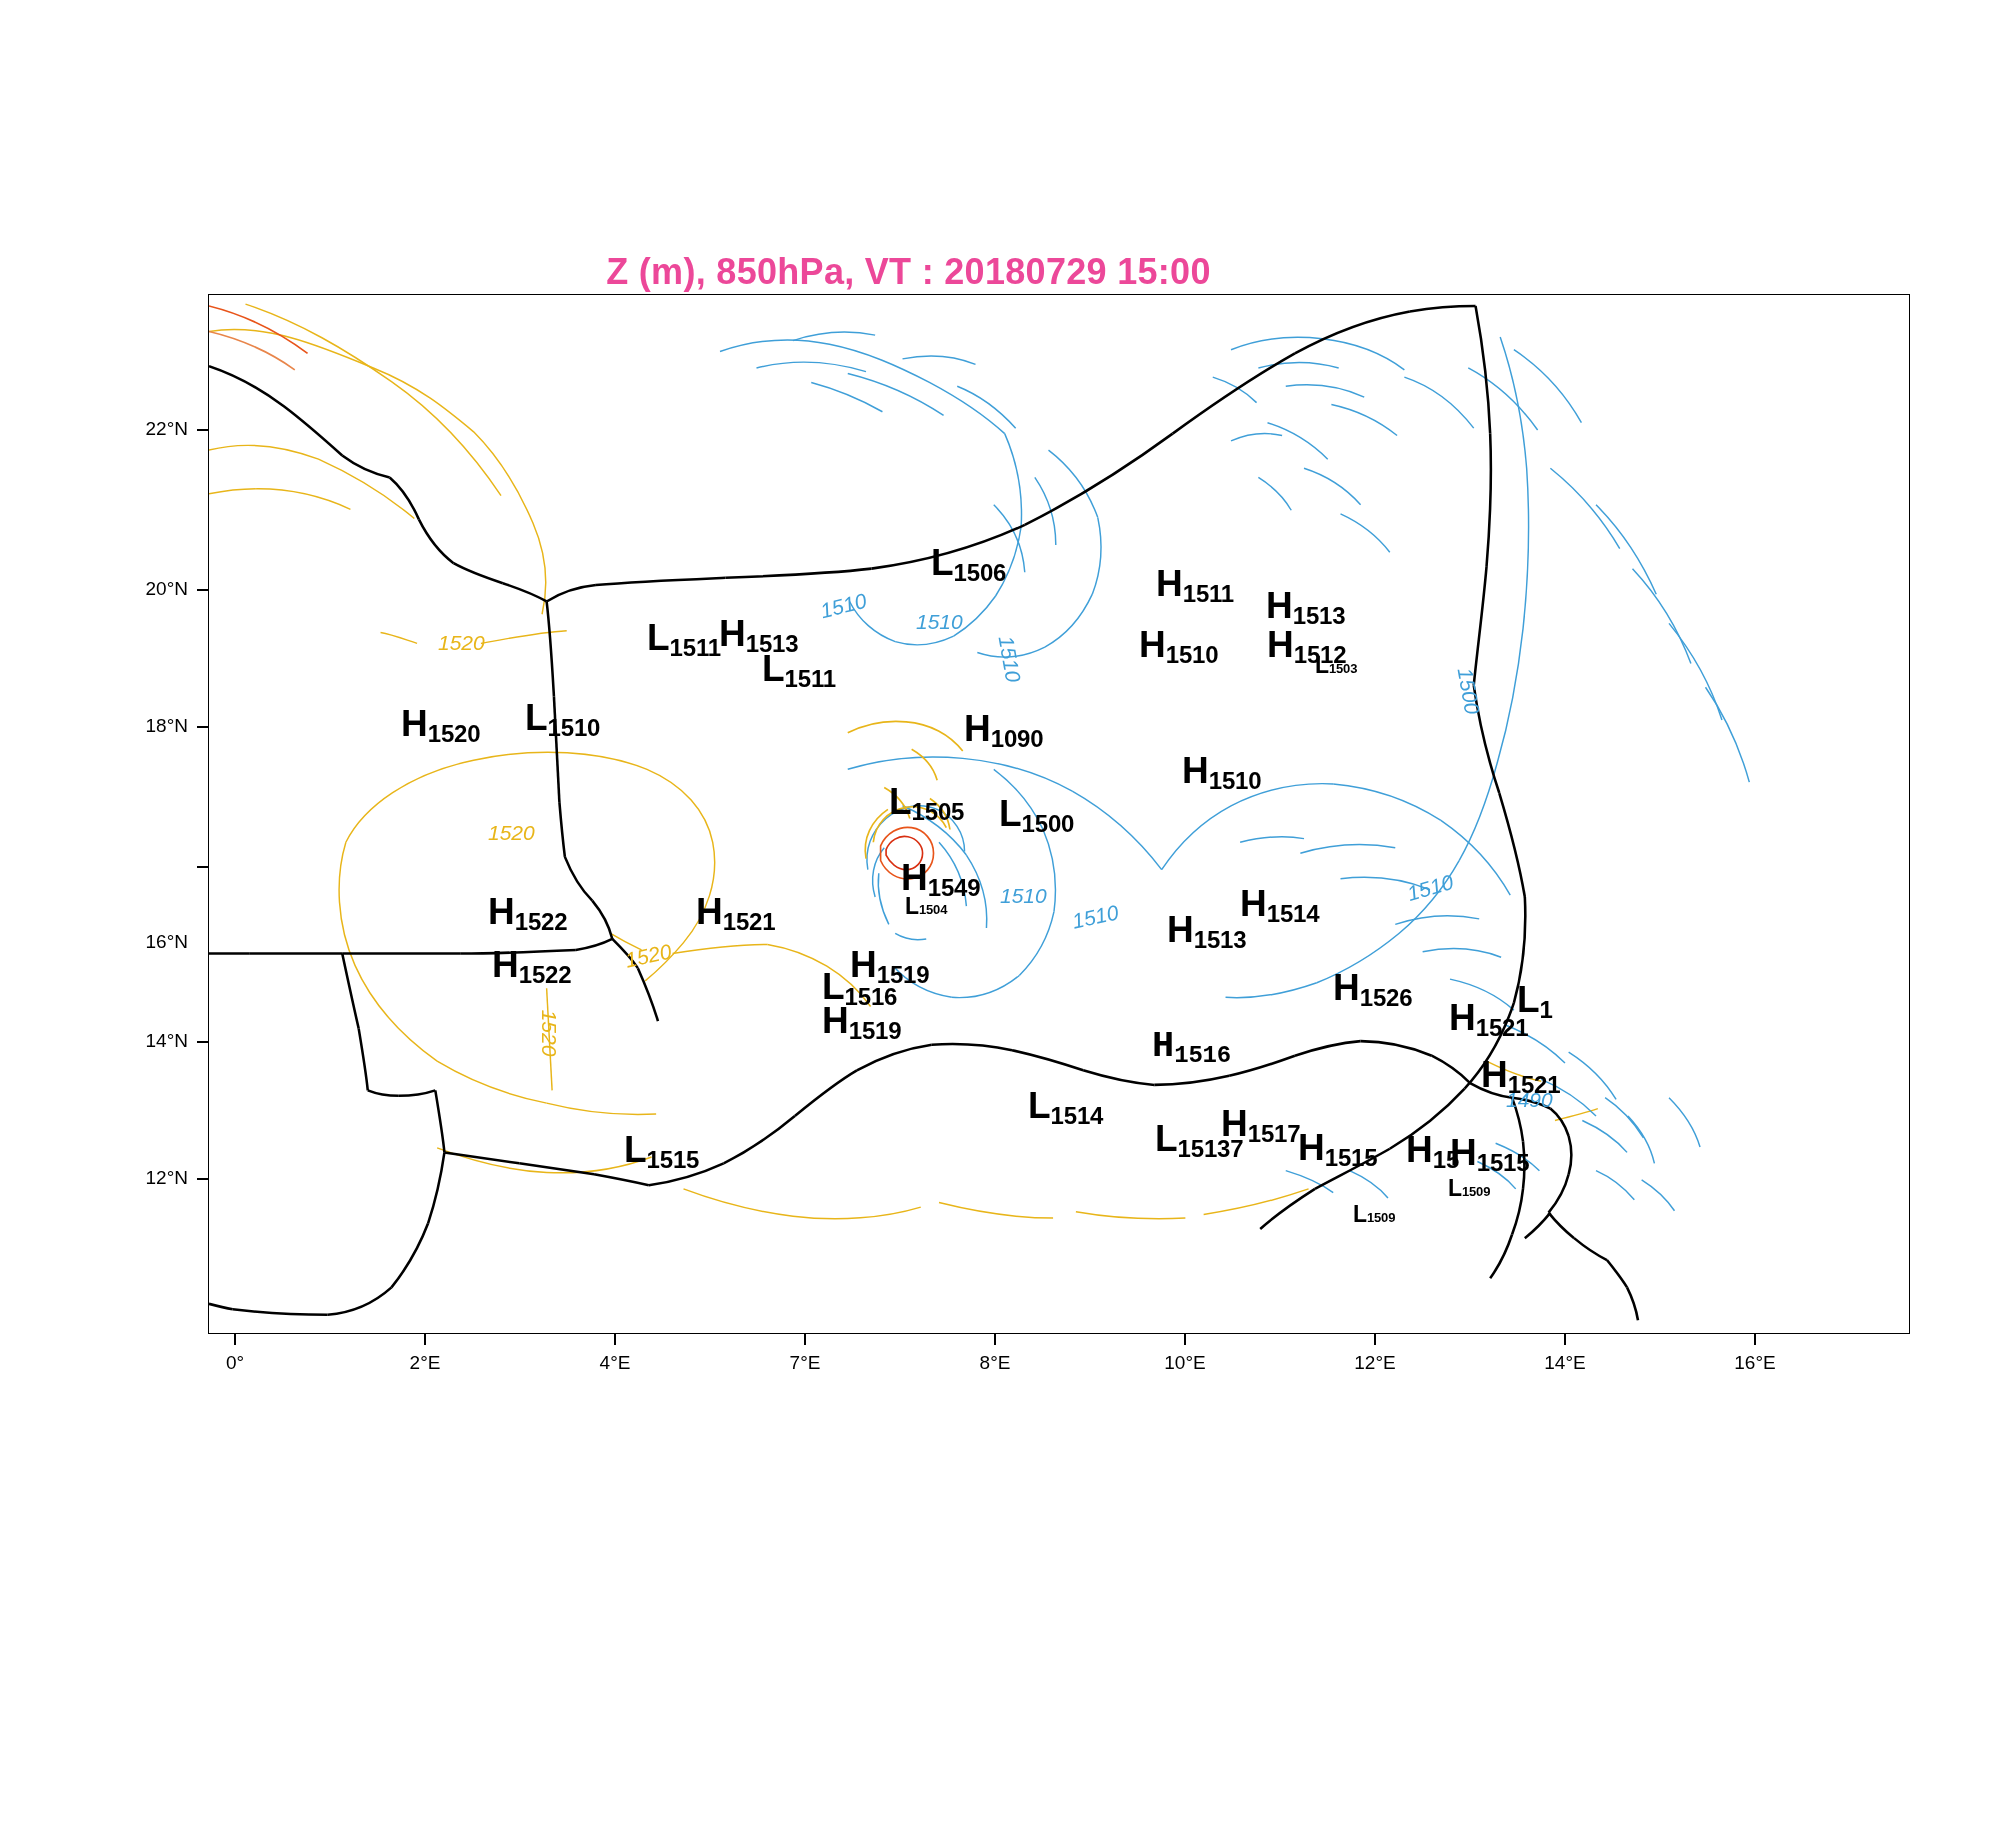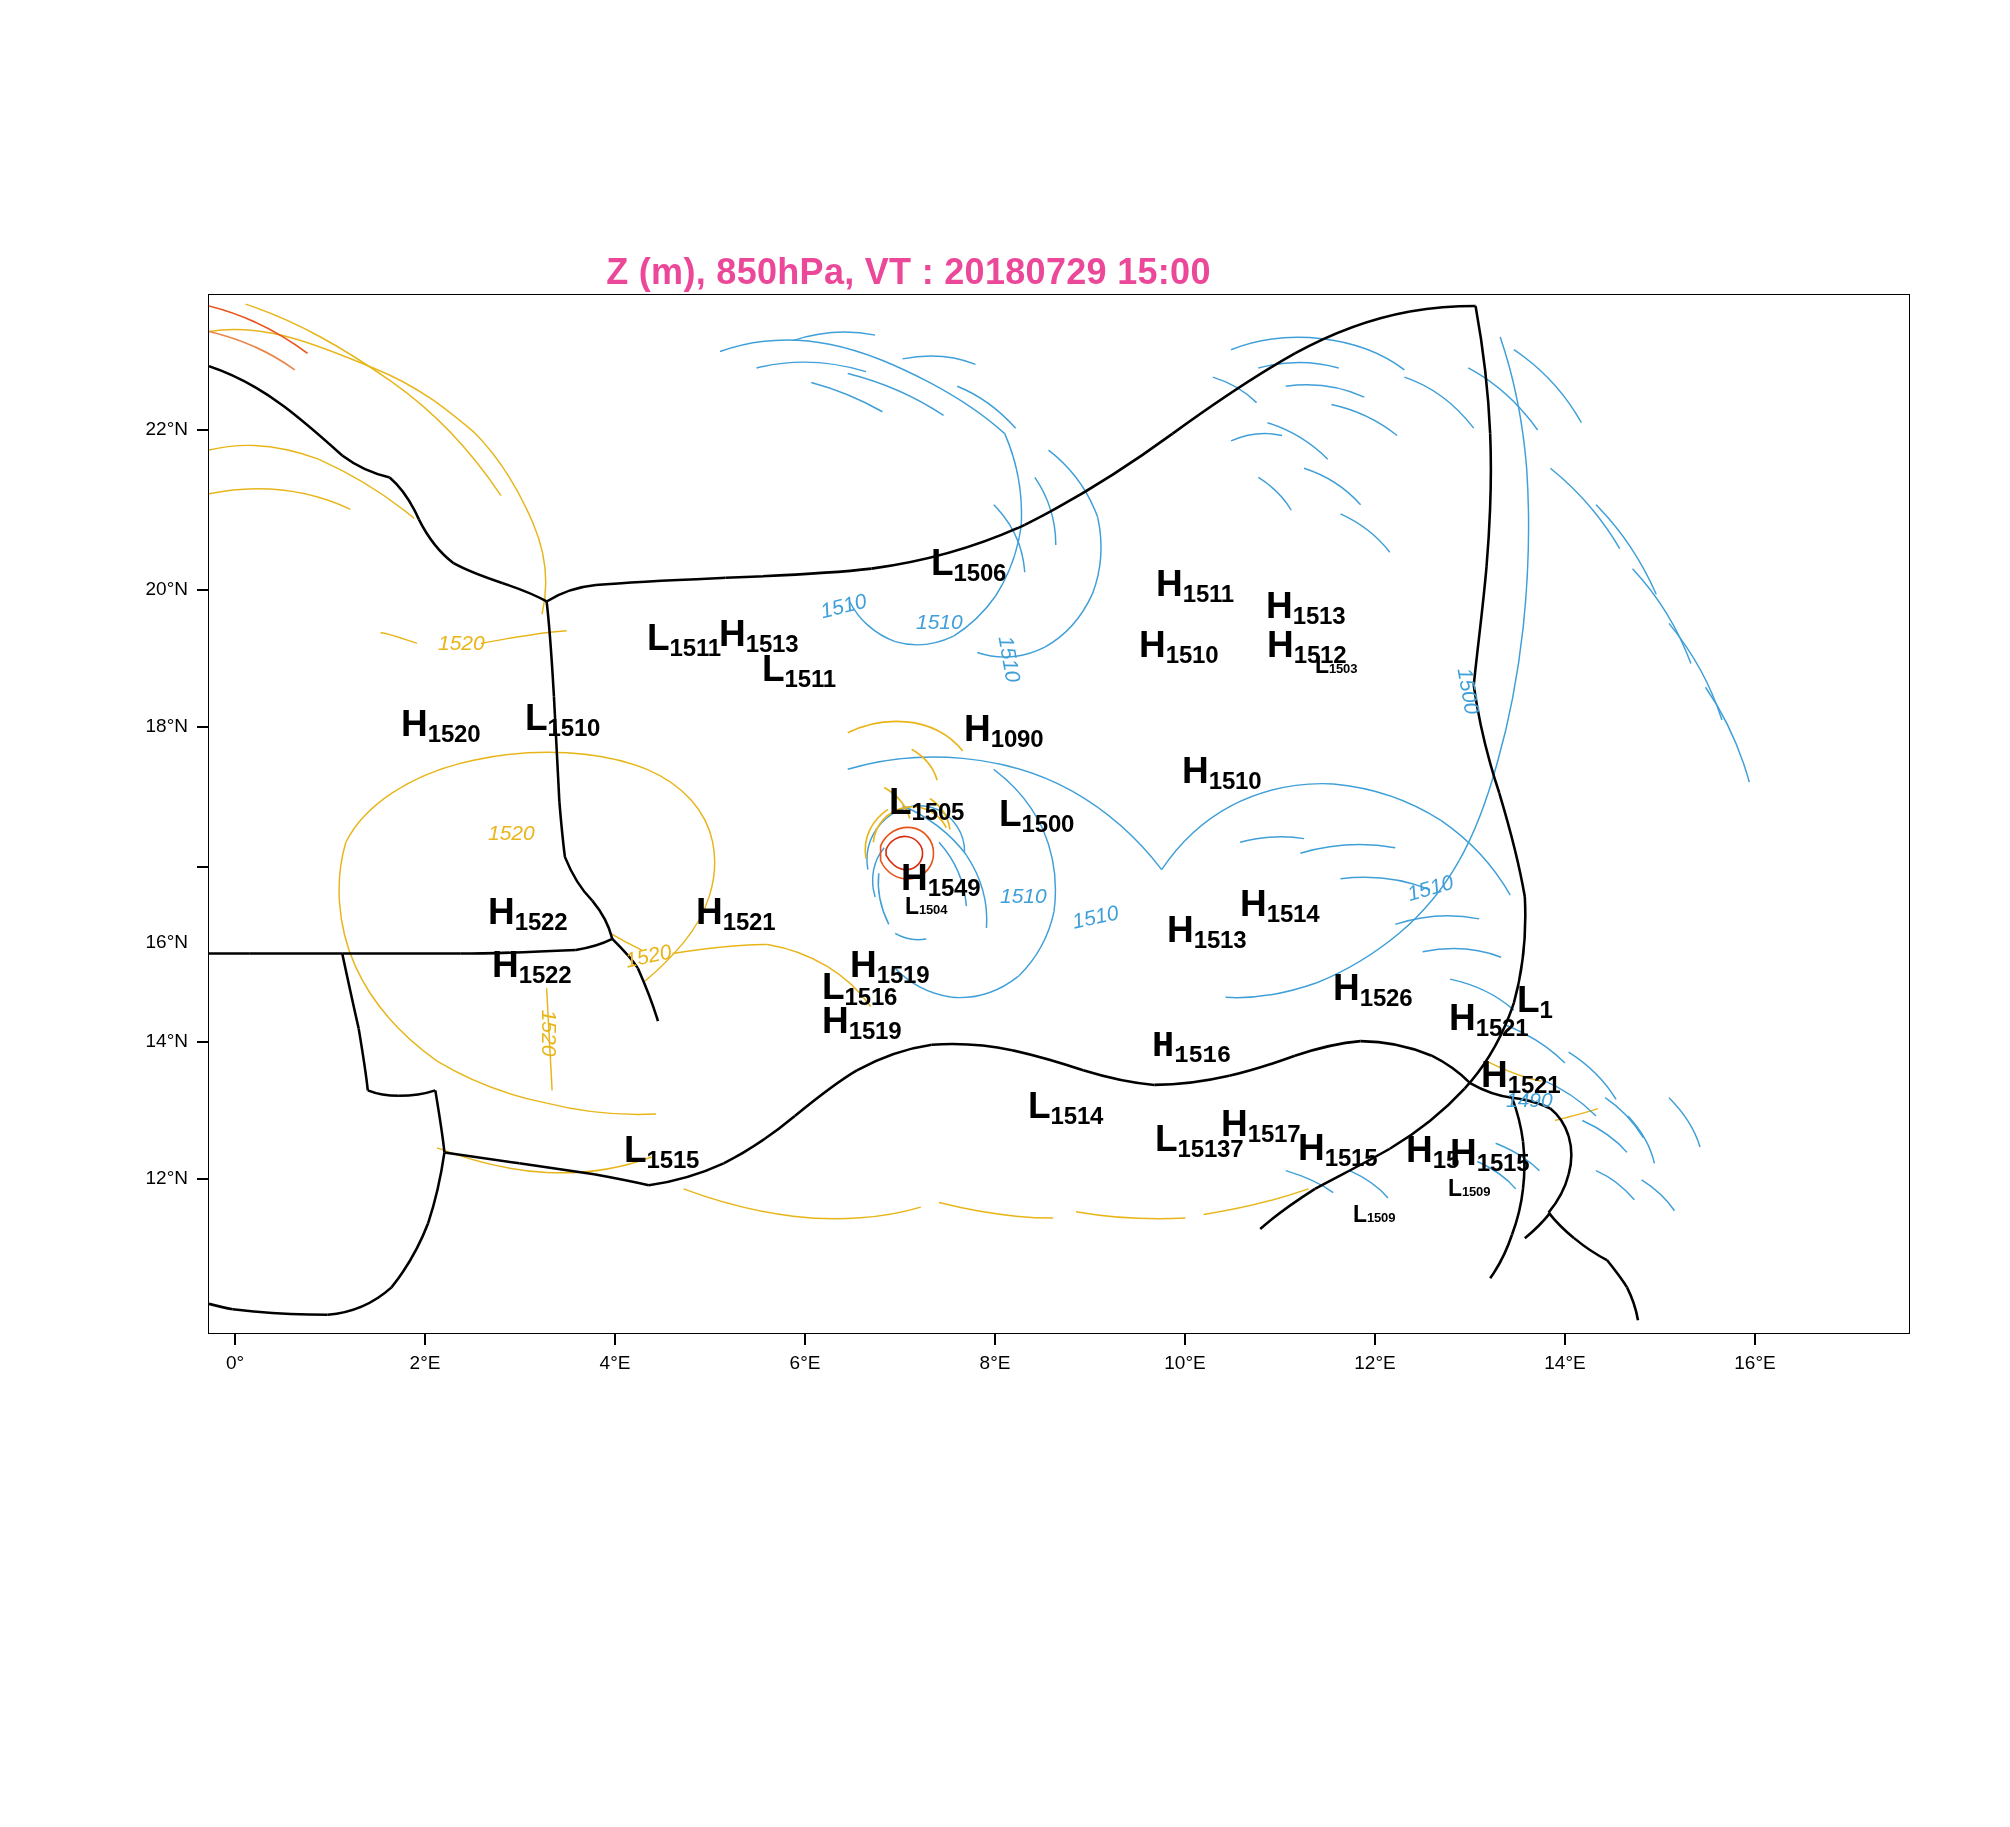--- a/index.html
+++ b/index.html
@@ -388,21 +388,21 @@
   <div class="tick-mark-x" style="left:804px; top:1334px; height:11px;"></div>
   <div class="tick-mark-x" style="left:994px; top:1334px; height:11px;"></div>
   <div class="tick-mark-x" style="left:1184px; top:1334px; height:11px;"></div>
   <div class="tick-mark-x" style="left:1374px; top:1334px; height:11px;"></div>
   <div class="tick-mark-x" style="left:1564px; top:1334px; height:11px;"></div>
   <div class="tick-mark-x" style="left:1754px; top:1334px; height:11px;"></div>
 
   <div class="tick-label-x" style="left:235px; top:1352px;">0°</div>
   <div class="tick-label-x" style="left:425px; top:1352px;">2°E</div>
   <div class="tick-label-x" style="left:615px; top:1352px;">4°E</div>
-  <div class="tick-label-x" style="left:805px; top:1352px;">6°E</div>
+  <div class="tick-label-x" style="left:805px; top:1352px;">7°E</div>
   <div class="tick-label-x" style="left:995px; top:1352px;">8°E</div>
   <div class="tick-label-x" style="left:1185px; top:1352px;">10°E</div>
   <div class="tick-label-x" style="left:1375px; top:1352px;">12°E</div>
   <div class="tick-label-x" style="left:1565px; top:1352px;">14°E</div>
   <div class="tick-label-x" style="left:1755px; top:1352px;">16°E</div>
 
   <div class="tick-mark-y" style="left:197px; top:1178px; width:11px;"></div>
   <div class="tick-mark-y" style="left:197px; top:1041px; width:11px;"></div>
   <div class="tick-mark-y" style="left:197px; top:866px; width:11px;"></div>
   <div class="tick-mark-y" style="left:197px; top:726px; width:11px;"></div>

